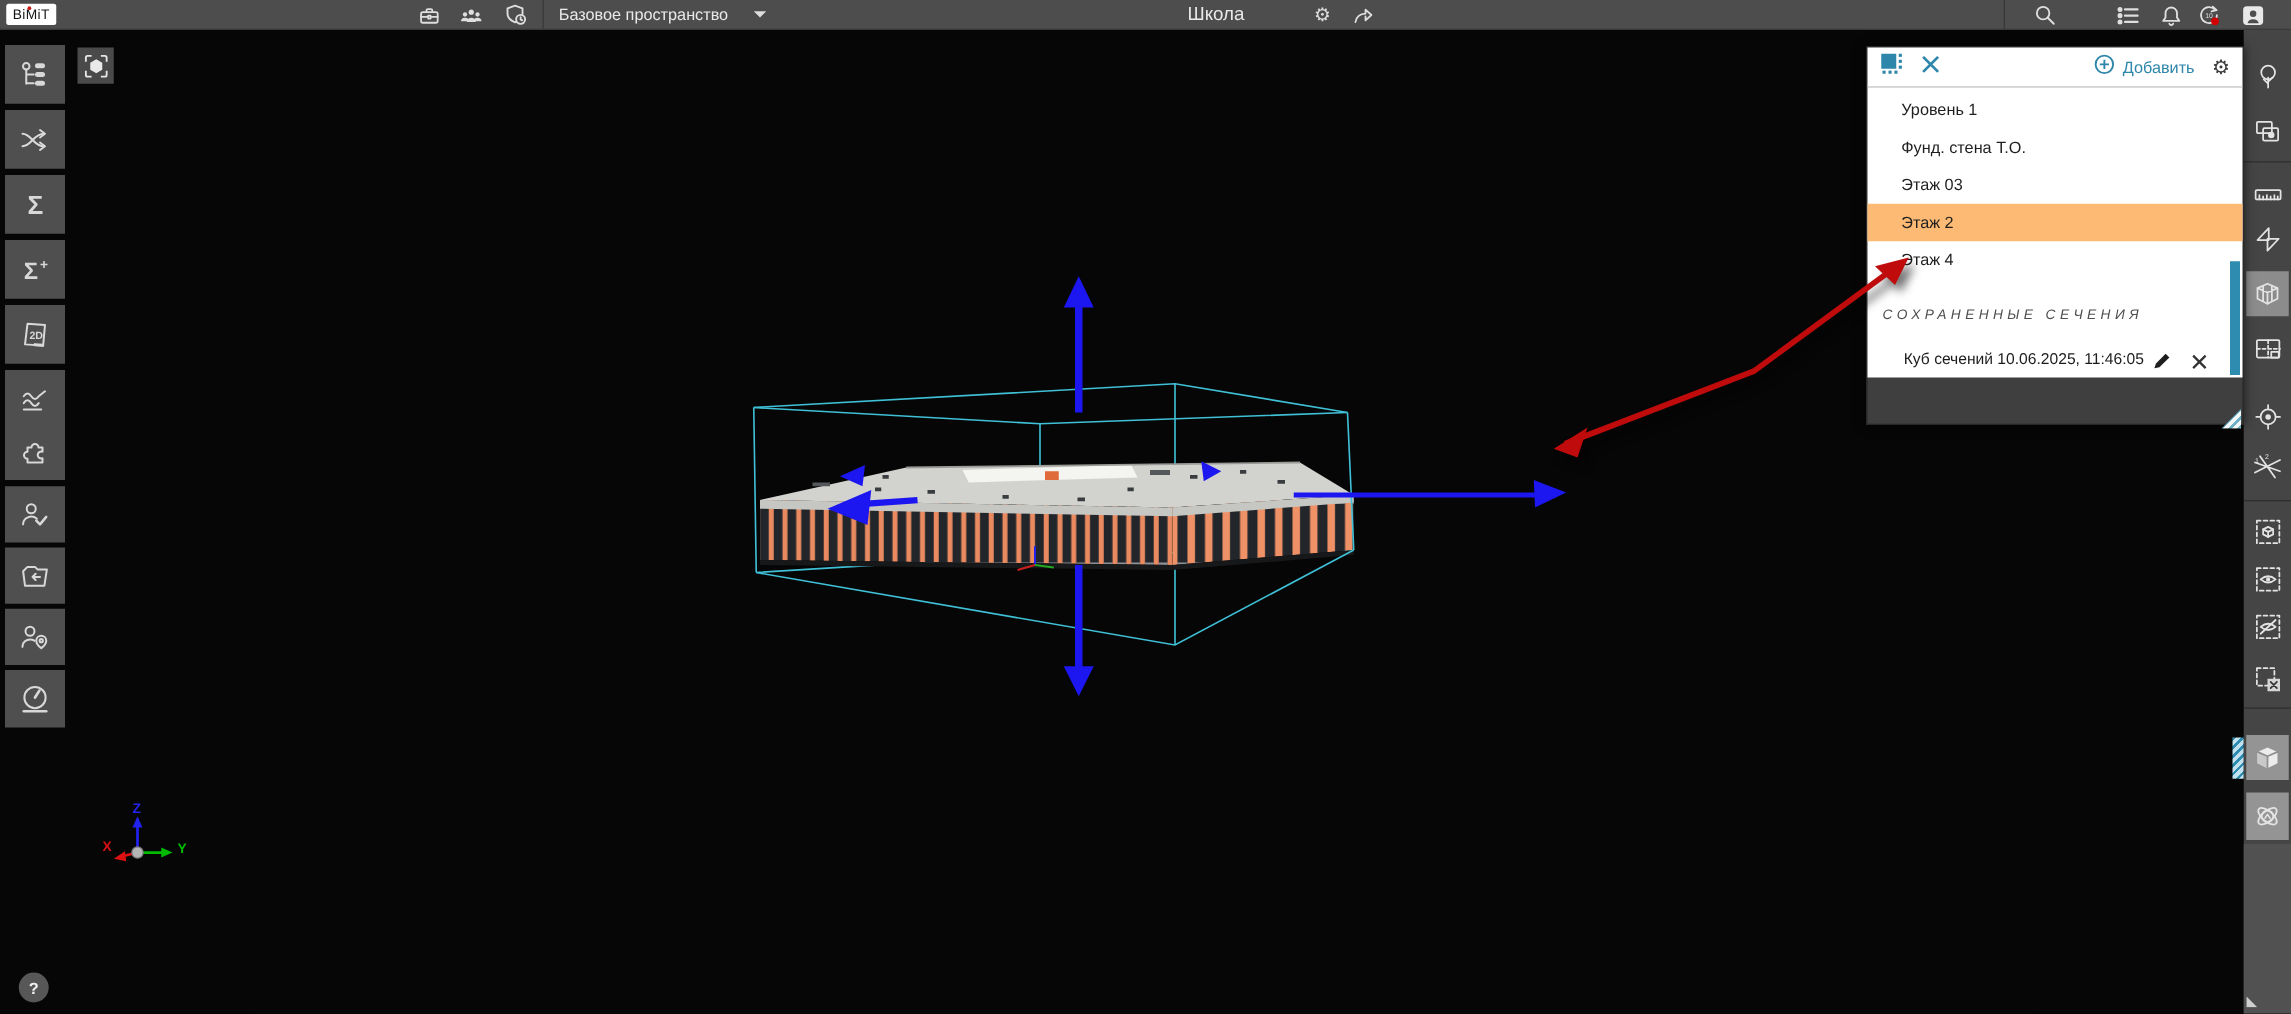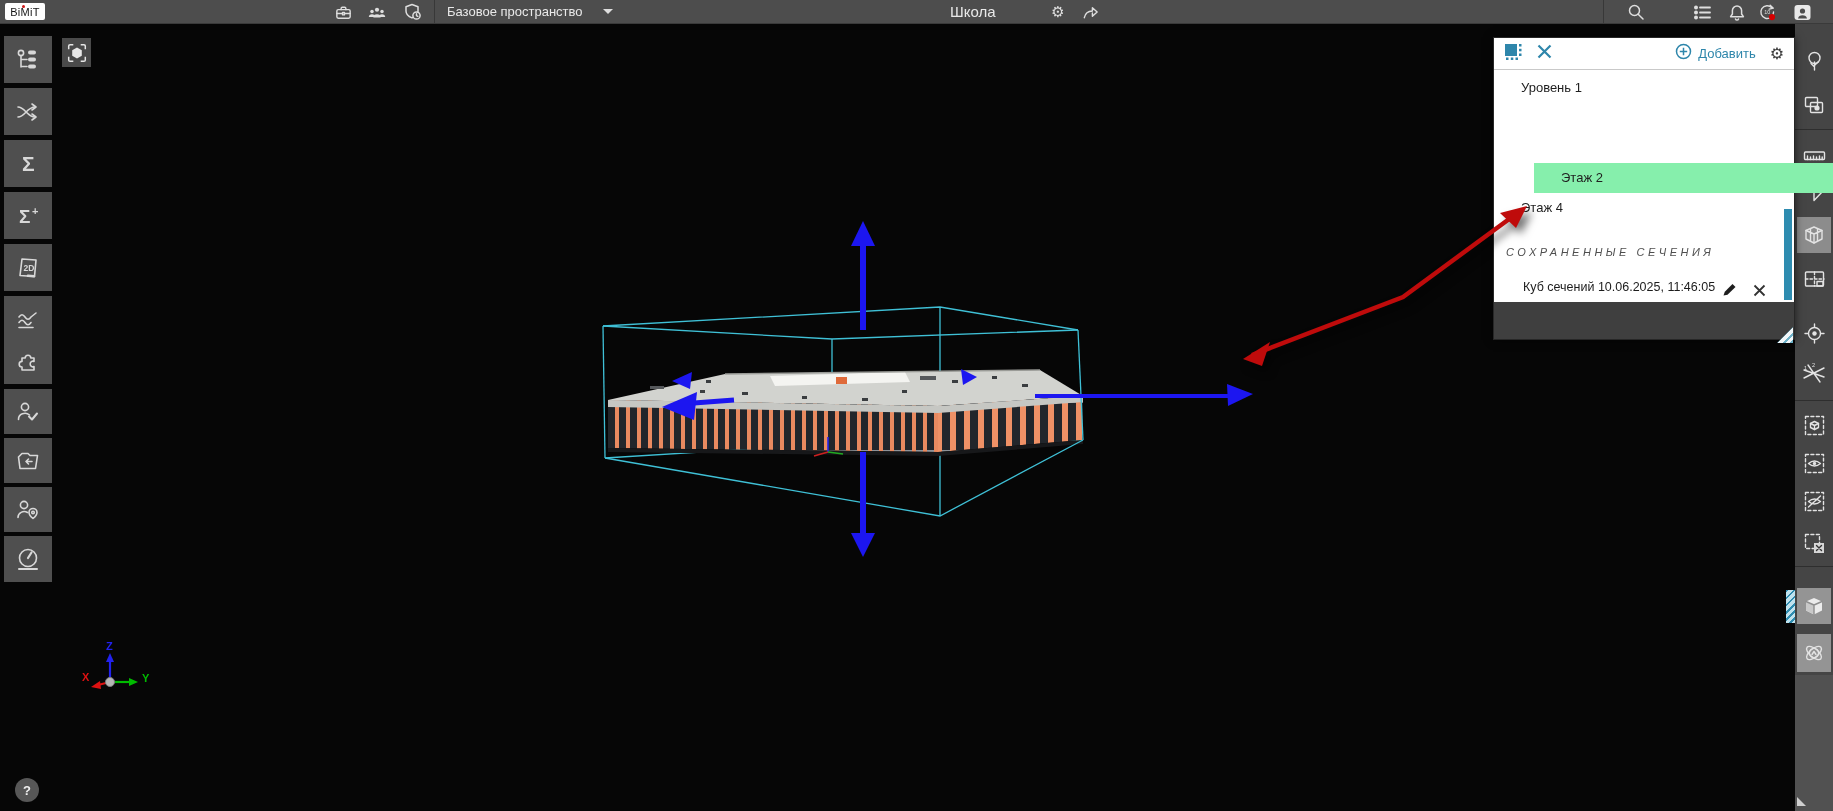--- a/index.html
+++ b/index.html
@@ -48,21 +48,21 @@
   .panel-close{position:absolute;right:10px;top:8px;width:16px;height:16px;cursor:pointer;}
   .panel-close svg{stroke:#e8e8e8;stroke-width:2;}
   .panel-toolbar{height:31px;background:#fff;border-bottom:1px solid #c9c9c9;display:flex;align-items:center;
          padding:0 10px;gap:14px;}
   .pt-right{margin-left:auto;display:flex;align-items:center;gap:6px;}
   .add-label{color:#2e86ab;font-size:13px;}
   .panel-gear{font-family:"DejaVu Sans",sans-serif;font-size:16px;color:#3d3d3d;line-height:16px;margin-left:8px;}
   .panel-body{position:relative;background:#fff;height:232px;}
   .lvl-row{position:absolute;left:0;width:100%;height:30px;line-height:30px;padding-left:27px;
            box-sizing:border-box;font-size:13px;color:#1f1f1f;cursor:pointer;}
-  .lvl-row.selected{background:#86efac;margin-left:40px;}
+  .lvl-row.selected{background:#fdba74;}
   .saved-hdr{position:absolute;left:12px;top:176px;font-size:11px;color:#4e4e4e;font-style:italic;
            letter-spacing:3.5px;}
   .saved-row{position:absolute;left:0;top:204px;width:100%;height:26px;line-height:26px;}
   .saved-text{position:absolute;left:29px;font-size:12.5px;color:#1c1c1c;text-align:center;}
   .saved-edit{position:absolute;left:228px;top:5px;width:16px;height:16px;}
   .saved-del{position:absolute;left:259px;top:5px;width:16px;height:16px;}
   .saved-del svg{stroke:#333;stroke-width:1.8;}
   .panel-scroll{position:absolute;right:2px;top:139px;width:8px;height:91px;background:#2e8cb0;}
   .panel-grip{position:absolute;right:1px;bottom:-4px;width:16px;height:16px;
         background:repeating-linear-gradient(135deg,#6fb2c8 0 2px,#f2f7f9 2px 5px);
@@ -490,20 +490,22 @@
               <path d="M4.8,8.5 h7.4 M8.5,4.8 v7.4" stroke="#2e86ab" stroke-width="1.5"></path>
             </svg>
         </span>
         <span class="add-label">Добавить</span>
         <span class="panel-gear">⚙</span>
       </span>
     </div>
 
     <div class="panel-body">
       <div class="lvl-row" style="top:3px">Уровень 1</div>
+      <div class="lvl-row" style="top:33px">Фунд. стена Т.О.</div>
+      <div class="lvl-row" style="top:63px">Этаж 03</div>
       <div class="lvl-row selected" style="top:93px">Этаж 2</div>
       <div class="lvl-row" style="top:123px">Этаж 4</div>
 
       <div class="saved-hdr">СОХРАНЕННЫЕ СЕЧЕНИЯ</div>
 
       <div class="saved-row">
         <span class="saved-text">Куб сечений 10.06.2025, 11:46:05</span>
         <span class="saved-edit">
           <svg width="15" height="15" viewBox="0 0 15 15">
               <polygon points="1.5,13.5 2.8,9.8 10.5,2 13.5,5 5.5,12.8" fill="#1e1e1e"></polygon>

